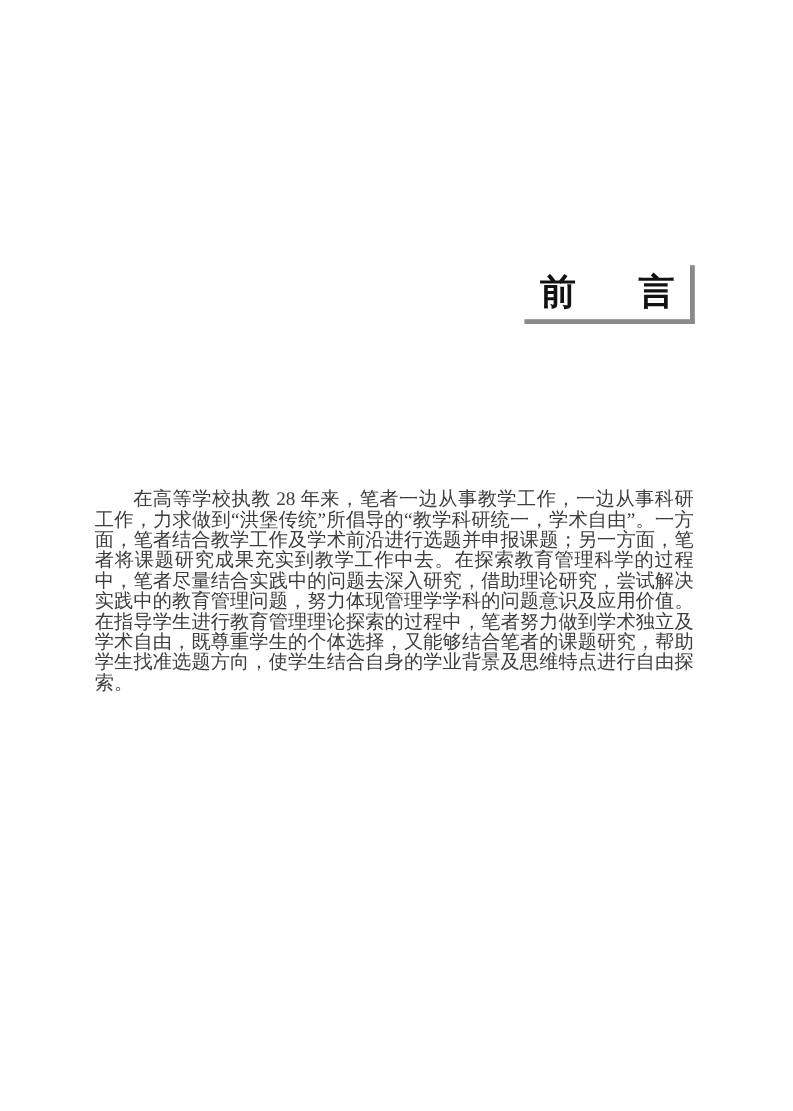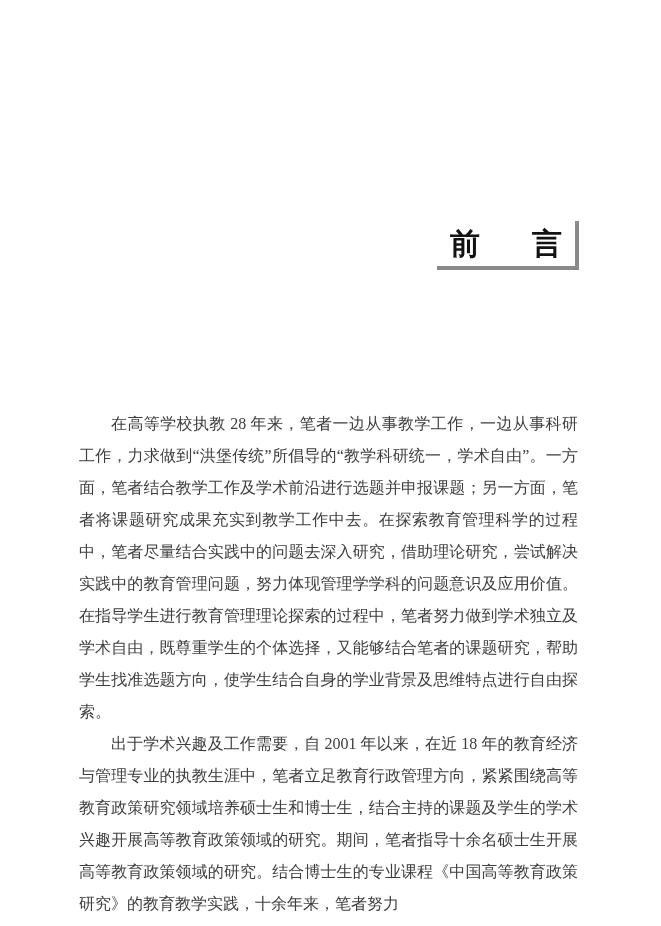--- a/index.html
+++ b/index.html
@@ -38,21 +38,21 @@
     color: #121212;
     letter-spacing: 0;
   }
   
   .body-text {
     position: absolute;
     left: 79px;
     top: 408px;
     width: 499px;
     font-size: 16px;
-    line-height: 32px;
+    line-height: 17px;
     color: #3d3d3d;
     text-align: justify;
     text-justify: inter-ideograph;
   }
   .body-text p {
     margin: 0;
     text-indent: 2em;
   }
 </style>
 </head>
@@ -60,16 +60,15 @@
 
 <div class="page">
 
   <div class="title-block">
     <span class="title-char">前</span>
     <span class="title-char">言</span>
   </div>
 
   <div class="body-text">
     <p>在高等学校执教 28 年来，笔者一边从事教学工作，一边从事科研工作，力求做到“洪堡传统”所倡导的“教学科研统一，学术自由”。一方面，笔者结合教学工作及学术前沿进行选题并申报课题；另一方面，笔者将课题研究成果充实到教学工作中去。在探索教育管理科学的过程中，笔者尽量结合实践中的问题去深入研究，借助理论研究，尝试解决实践中的教育管理问题，努力体现管理学学科的问题意识及应用价值。在指导学生进行教育管理理论探索的过程中，笔者努力做到学术独立及学术自由，既尊重学生的个体选择，又能够结合笔者的课题研究，帮助学生找准选题方向，使学生结合自身的学业背景及思维特点进行自由探索。</p>
-    <p>出于学术兴趣及工作需要，自 2001 年以来，在近 18 年的教育经济与管理专业的执教生涯中，笔者立足教育行政管理方向，紧紧围绕高等教育政策研究领域培养硕士生和博士生，结合主持的课题及学生的学术兴趣开展高等教育政策领域的研究。期间，笔者指导十余名硕士生开展高等教育政策领域的研究。结合博士生的专业课程《中国高等教育政策研究》的教育教学实践，十余年来，笔者努力</p>
   </div>
 
 </div>
 
 </body></html>

